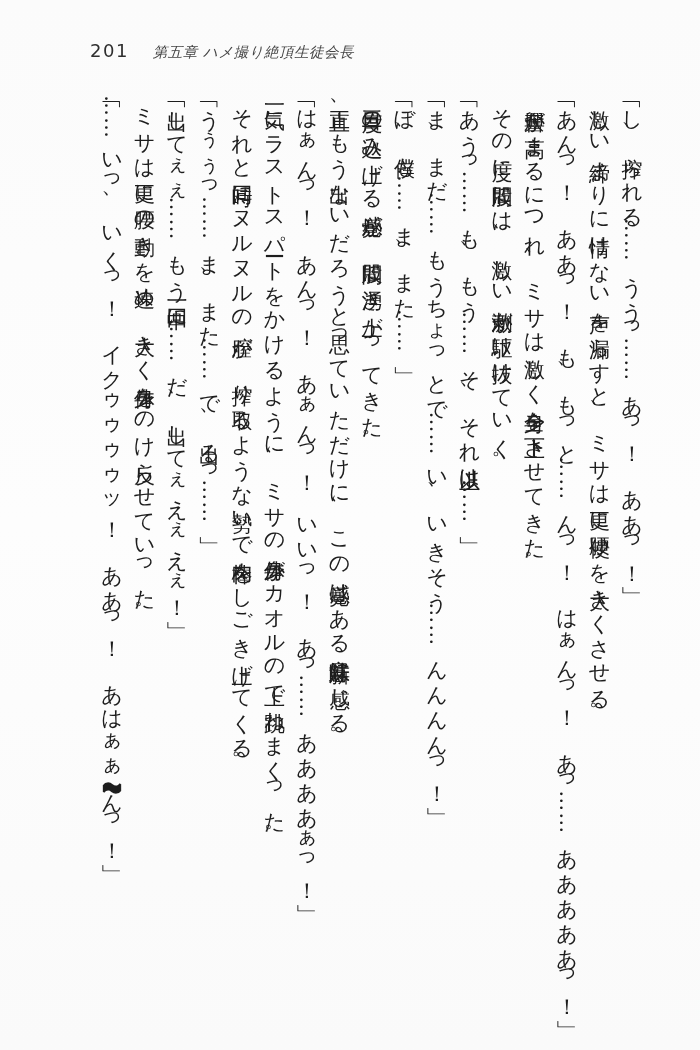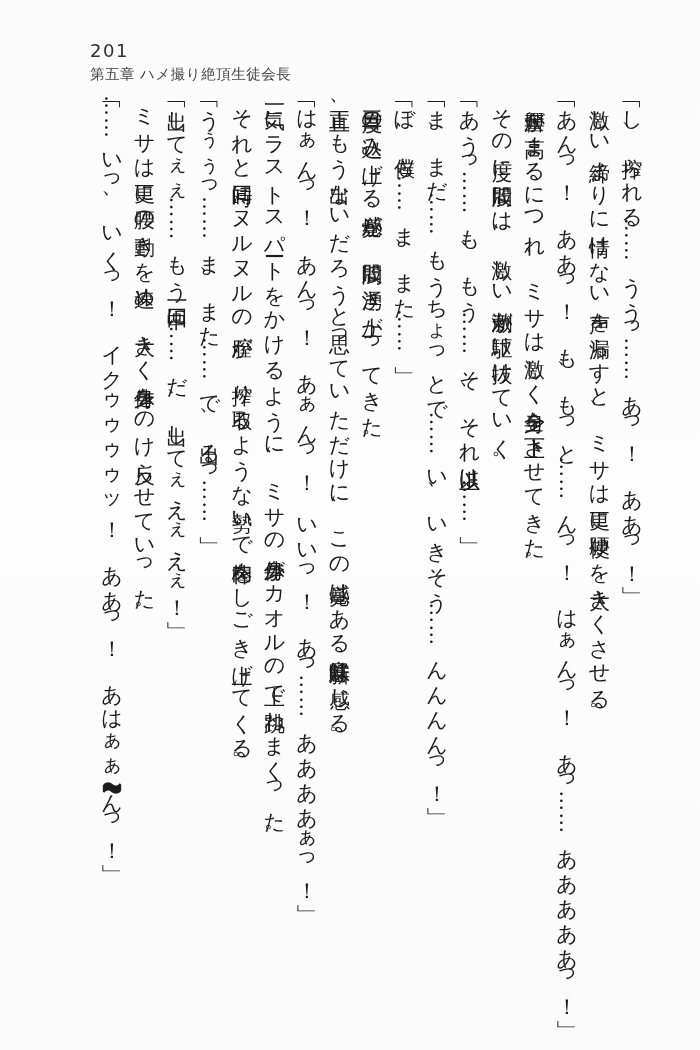--- a/index.html
+++ b/index.html
@@ -17,34 +17,34 @@
     position: absolute;
     inset: 0;
     background: linear-gradient(180deg, #fbfbfb 0%, #fdfdfd 50%, #fafafa 100%);
   }
   .page-header {
     position: absolute;
     top: 40px;
     left: 90px;
     display: flex;
     align-items: baseline;
-    gap: 4px;
+    gap: 24px;
     font-family: "DejaVu Sans", sans-serif;
     white-space: nowrap;
-    flex-direction: column;
   }
   .page-number {
     font-size: 18px;
     color: #2f2f2f;
     letter-spacing: 1.5px;
   }
   .chapter-title {
     font-size: 14.5px;
     color: #454545;
     letter-spacing: 0.5px;
+    font-style: italic;
   }
   .text-block {
     position: absolute;
     top: 94px;
     right: 52px;
     height: 922px;
     writing-mode: vertical-rl;
     text-orientation: mixed;
     font-family: "DejaVu Serif", serif;
     font-size: 21px;

